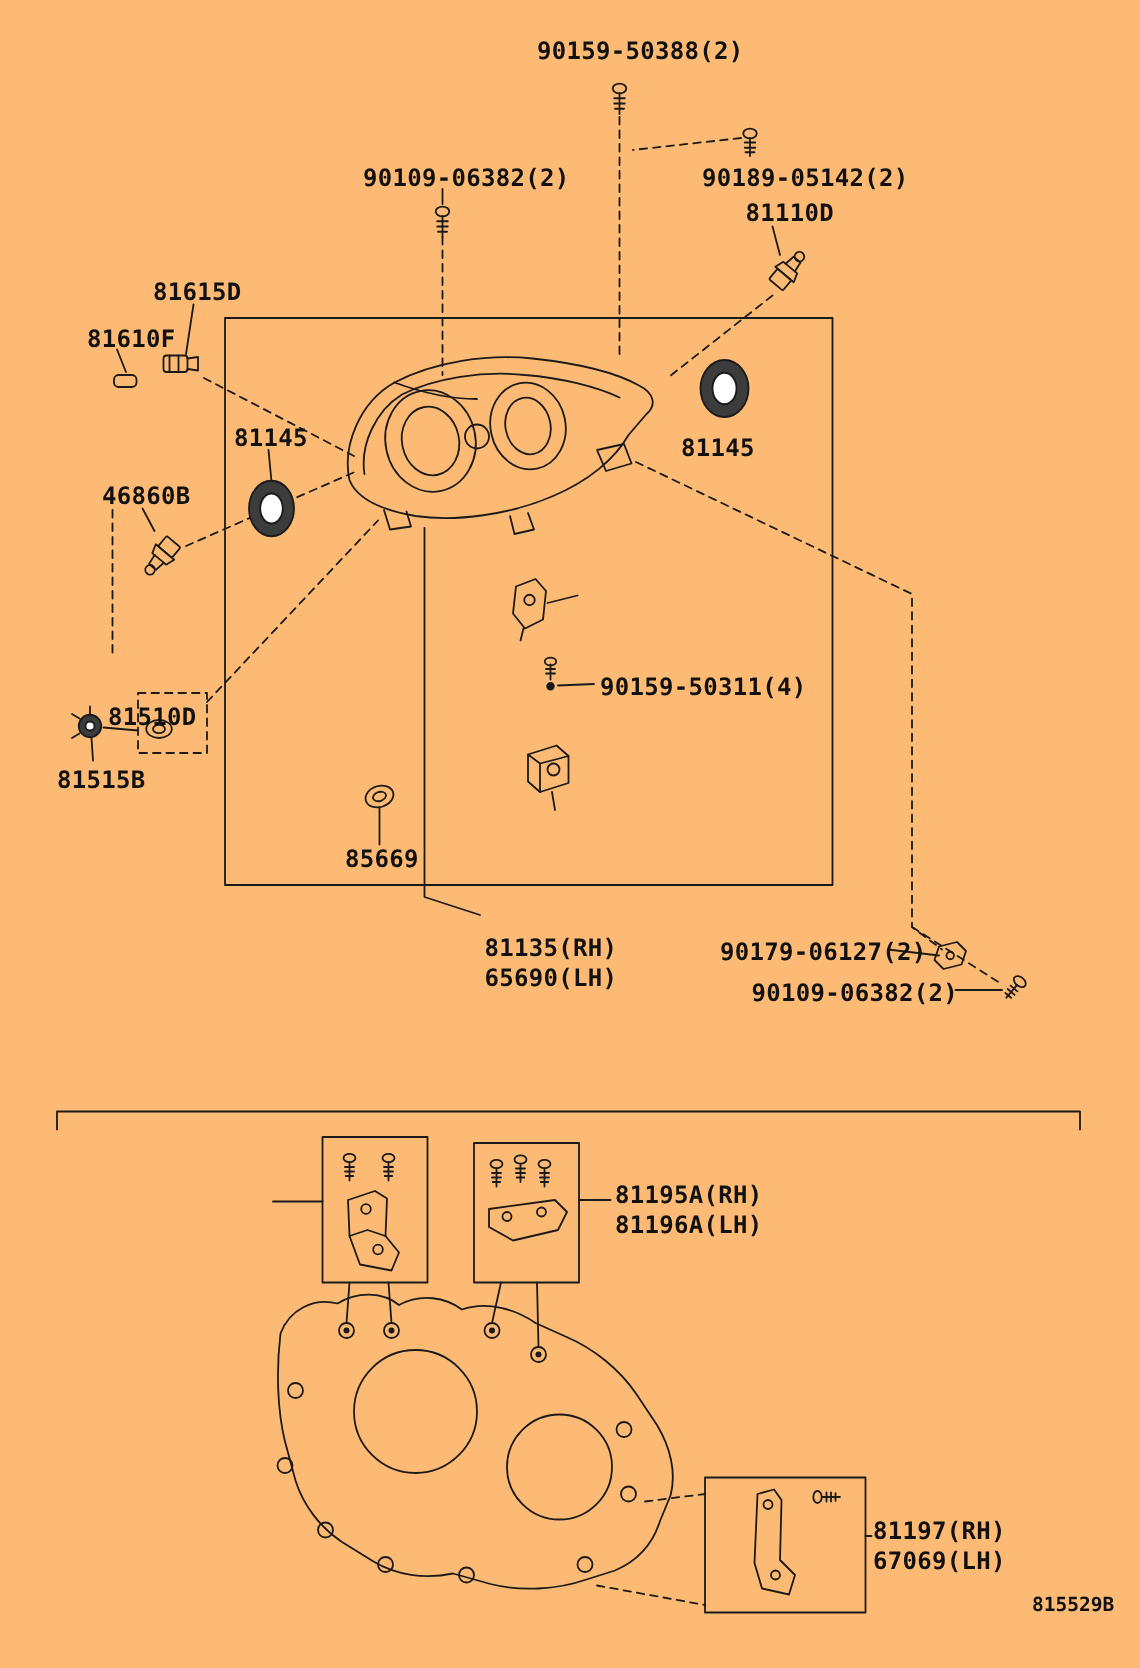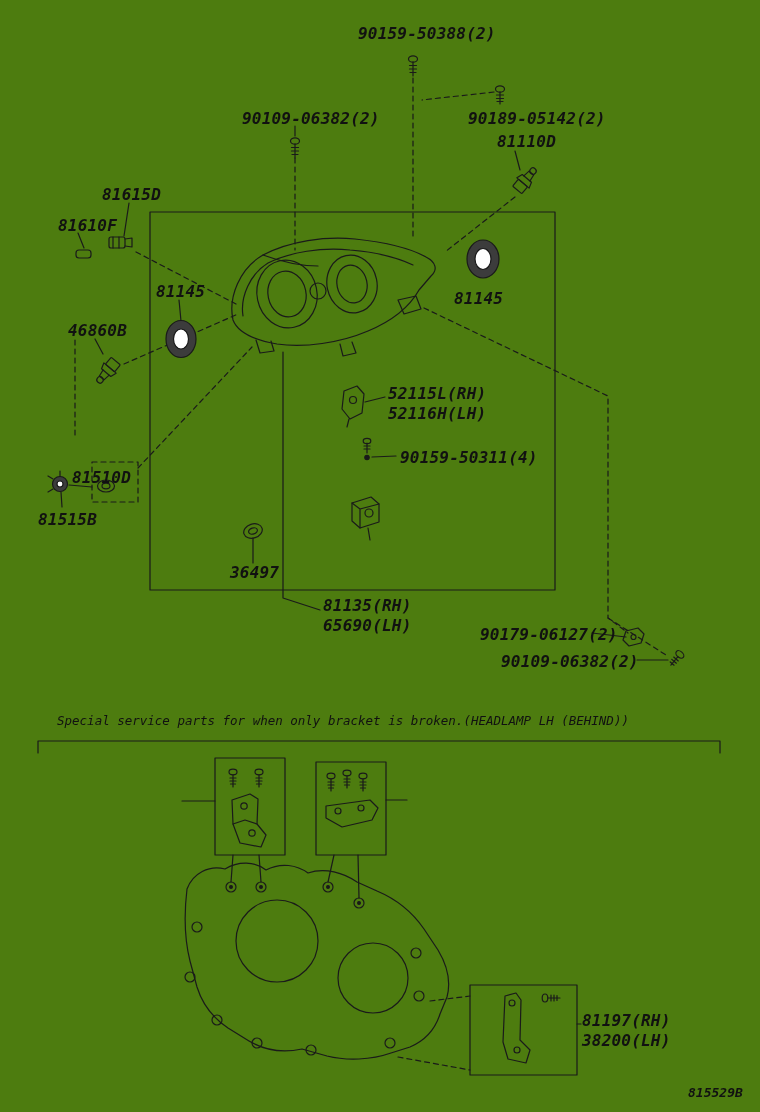--- a/index.html
+++ b/index.html
@@ -1,18 +1,18 @@
 <!DOCTYPE html>
 <html><head>
 <meta charset="utf-8">
 <style>
   * { margin:0; padding:0; box-sizing:border-box; }
   html,body { width:760px; height:1112px; background:#ffffff; }
   body { font-family:"DejaVu Sans Mono","Liberation Mono",monospace; color:#111; }
-  .stage { position:relative; width:760px; height:1112px; background:#4d7c0f; overflow:hidden;font-style:italic; }
+  .stage { position:relative; width:760px; height:1112px; background:#fdba74; overflow:hidden; }
   svg.art { position:absolute; left:0; top:0; }
   .lbl { position:absolute; font-weight:700; font-size:16px; letter-spacing:.2px; white-space:nowrap; color:#111; }
   .lbl2 { line-height:20px; }
   .note { position:absolute; font-size:12.5px; font-weight:400; white-space:nowrap; color:#111; }
   .code { position:absolute; font-size:13px; font-weight:700; color:#111; }
 </style>
 </head>
 <body>
 
 <div class="stage">
@@ -224,44 +224,43 @@
   <div class="lbl" style="left:358px;top:24px">90159-50388(2)</div>
   <div class="lbl" style="left:242px;top:109px">90109-06382(2)</div>
   <div class="lbl" style="left:468px;top:109px">90189-05142(2)</div>
   <div class="lbl" style="left:497px;top:132px">81110D</div>
   <div class="lbl" style="left:102px;top:185px">81615D</div>
   <div class="lbl" style="left:58px;top:216px">81610F</div>
   <div class="lbl" style="left:156px;top:282px">81145</div>
   <div class="lbl" style="left:454px;top:289px">81145</div>
   <div class="lbl" style="left:68px;top:321px">46860B</div>
 
-  <div class="lbl lbl2" style="left:388px;top:384px">
-    <div>52115L(RH)</div>
-    <div>52116H(LH)</div>
-  </div>
 
   <div class="lbl" style="left:400px;top:448px">90159-50311(4)</div>
   <div class="lbl" style="left:72px;top:468px">81510D</div>
   <div class="lbl" style="left:38px;top:510px">81515B</div>
 
 
-  <div class="lbl" style="left:230px;top:563px">36497</div>
-
-  <div class="lbl lbl2" style="left:323px;top:596px">
+  <div class="lbl" style="left:230px;top:563px">85669</div>
+
+  <div class="lbl lbl2" style="left:323px;top:622px">
     <div>81135(RH)</div>
     <div>65690(LH)</div>
   </div>
 
   <div class="lbl" style="left:480px;top:625px">90179-06127(2)</div>
   <div class="lbl" style="left:501px;top:652px">90109-06382(2)</div>
 
-  <div class="note" style="left:57px;top:713px">Special service parts for when only bracket is broken.(HEADLAMP LH (BEHIND))</div>
-
-
+
+
+  <div class="lbl lbl2" style="left:410px;top:787px">
+    <div>81195A(RH)</div>
+    <div>81196A(LH)</div>
+  </div>
 
   <div class="lbl lbl2" style="left:582px;top:1011px">
     <div>81197(RH)</div>
-    <div>38200(LH)</div>
+    <div>67069(LH)</div>
   </div>
 
-  <div class="code" style="left:688px;top:1085px">815529B</div>
+  <div class="code" style="left:688px;top:1063px">815529B</div>
 
 </div>
 
 </body></html>

